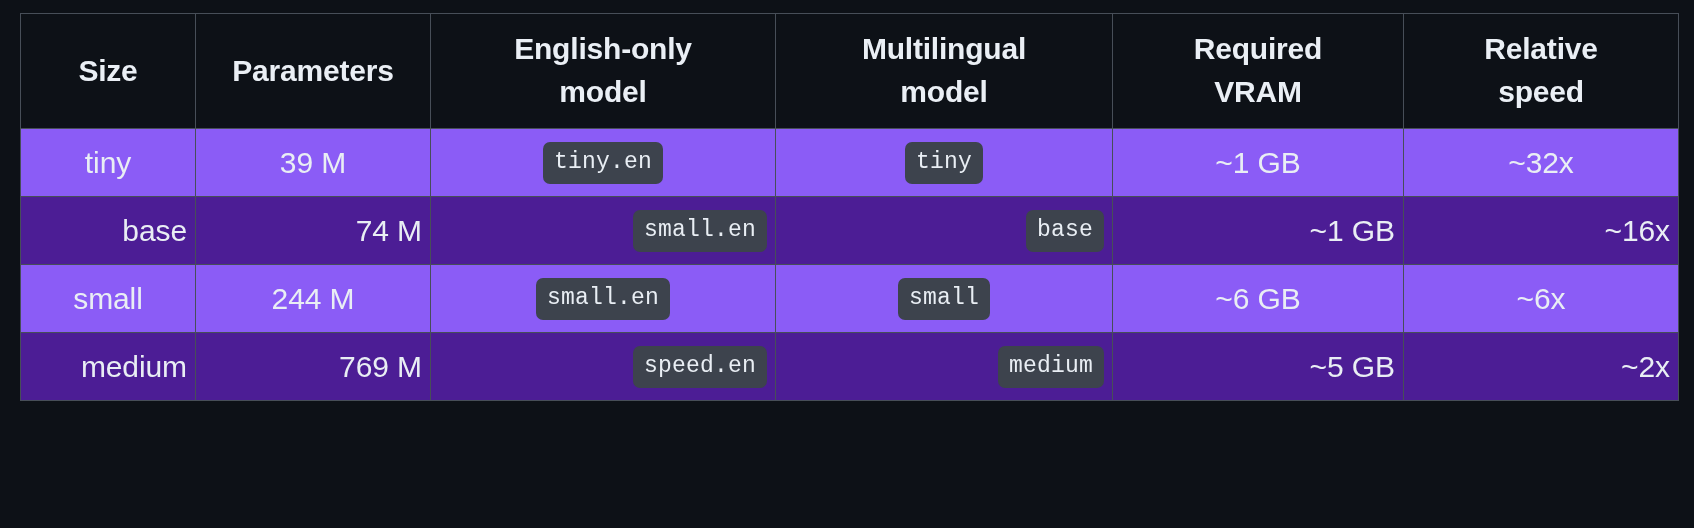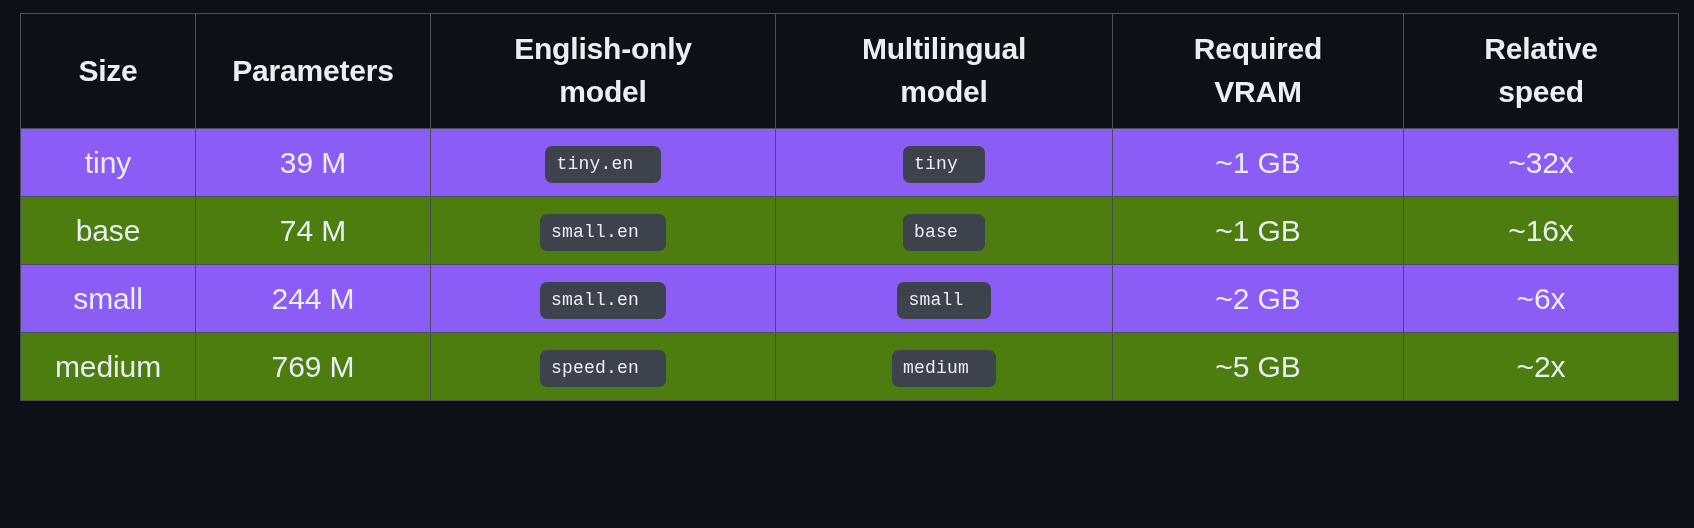--- a/index.html
+++ b/index.html
@@ -58,32 +58,33 @@
   table.model-table td {
     height: 68px;
     font-weight: normal;
     font-size: 30px;
     color: #e9eef4;
     background: #8b5cf6;
     letter-spacing: -0.1px;
   }
 
   table.model-table tbody tr.row-alt td {
-    background: #4d7c0f;
+    background: #4c1d95;
+    text-align: right;
   }
 
   .code-badge {
     display: inline-block;
     font-family: "Liberation Mono", "DejaVu Sans Mono", monospace;
-    font-size: 18px;
+    font-size: 23px;
     line-height: 1;
     color: #e9eef4;
     background: #3d434d;
     border-radius: 7px;
-    padding: 9px 27px 10px 11px;
+    padding: 9px 11px 10px 11px;
     letter-spacing: 0.2px;
     white-space: nowrap;
   }
 
   .plain-cell {
     display: inline-block;
     white-space: nowrap;
   }
 </style>
 </head>
@@ -140,21 +141,21 @@
           <td><span class="code-badge">small.en</span></td>
           <td><span class="code-badge">base</span></td>
           <td><span class="plain-cell">~1 GB</span></td>
           <td><span class="plain-cell">~16x</span></td>
         </tr>
         <tr>
           <td><span class="plain-cell">small</span></td>
           <td><span class="plain-cell">244 M</span></td>
           <td><span class="code-badge">small.en</span></td>
           <td><span class="code-badge">small</span></td>
-          <td><span class="plain-cell">~2 GB</span></td>
+          <td><span class="plain-cell">~6 GB</span></td>
           <td><span class="plain-cell">~6x</span></td>
         </tr>
         <tr class="row-alt">
           <td><span class="plain-cell">medium</span></td>
           <td><span class="plain-cell">769 M</span></td>
           <td><span class="code-badge">speed.en</span></td>
           <td><span class="code-badge">medium</span></td>
           <td><span class="plain-cell">~5 GB</span></td>
           <td><span class="plain-cell">~2x</span></td>
         </tr>

